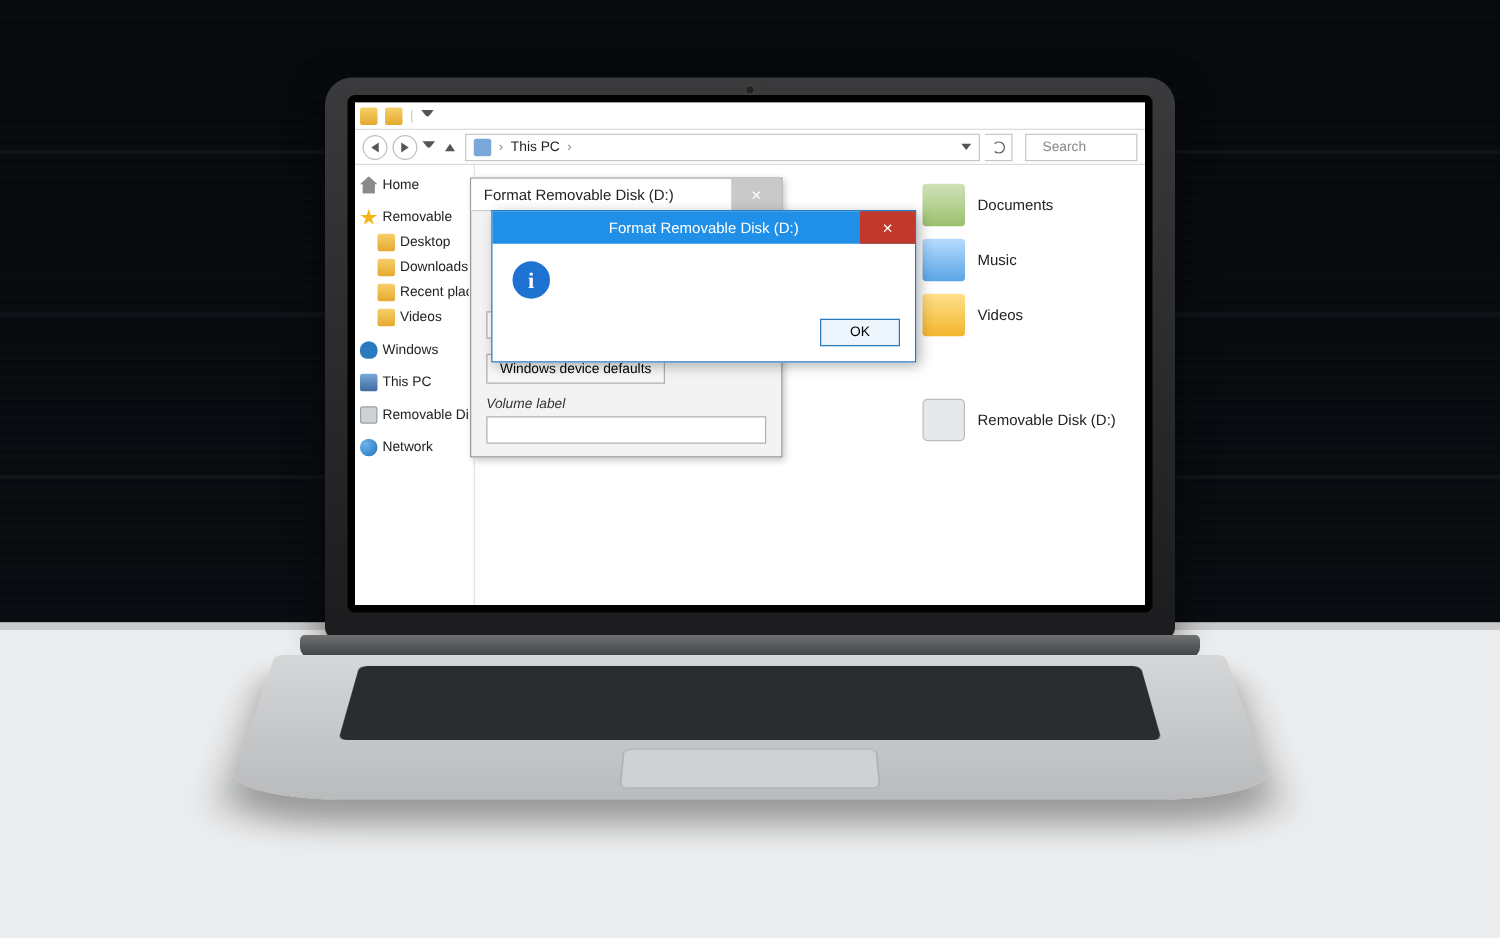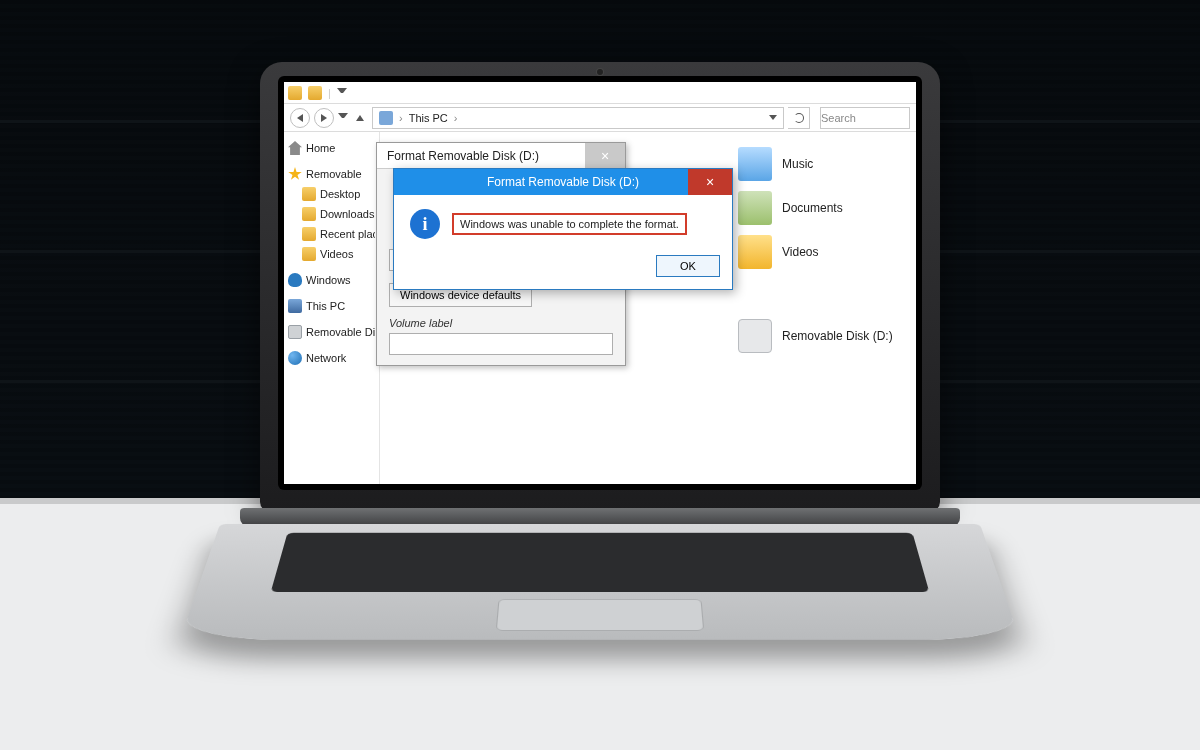--- a/index.html
+++ b/index.html
@@ -49,21 +49,21 @@
 .chev { width:10px; height:10px; }
 .toolbar { height:28px; border-bottom:1px solid #dcdcdc; display:flex; align-items:center; padding:0 6px; gap:4px; }
 .navbtn { width:20px; height:20px; border:1px solid #bfbfbf; border-radius:50%; display:flex; align-items:center; justify-content:center; background:#fff;}
 .arrow { width:0;height:0;border-top:4px solid transparent;border-bottom:4px solid transparent;}
 .arrow.l{border-right:6px solid #555;}
 .arrow.r{border-left:6px solid #555;}
 .up { width:16px;height:16px; display:flex;align-items:center;justify-content:center;}
 .addr { flex:1; height:22px; border:1px solid #c9c9c9; display:flex; align-items:center; padding:0 6px; gap:6px;}
 .addr .sep{color:#888;}
 .refresh{ width:22px;height:22px;border:1px solid #c9c9c9;border-left:none;display:flex;align-items:center;justify-content:center;}
-.search { width:90px; height:22px; border:1px solid #c9c9c9; margin-left:6px; padding:0 0; display:flex; align-items:center; color:#888; overflow:hidden;}
+.search { width:90px; height:22px; border:1px solid #c9c9c9; margin-left:6px; padding:0 13px; display:flex; align-items:center; color:#888; overflow:hidden;}
 .body { position:absolute; top:50px; bottom:0; left:0; right:0; display:flex; }
 .side { width:96px; border-right:1px solid #e4e4e4; padding:6px 4px; overflow:hidden;}
 .side .item{ display:flex; align-items:center; gap:4px; height:20px; white-space:nowrap; overflow:hidden; }
 .side .sub{ padding-left:14px; }
 .side .grp{ margin-top:6px; }
 .ico { width:14px; height:14px; flex:0 0 14px; display:inline-block; }
 .main { flex:1; position:relative; padding:10px 8px; }
 .row { display:flex; align-items:center; gap:10px; height:44px; margin-left:350px;}
 .row .big{ width:34px;height:34px; }
 .row .lbl{ font-size:12px; }
@@ -191,26 +191,26 @@
                   <span>Removable Disk (D:)</span>
                 </div>
               <div class="item grp">
                   <span class="ico net"></span>
                   <span>Network</span>
                 </div>
             </div>
 
             <div class="main">
               <div class="row">
+                <span class="big docico"></span>
+                <span class="lbl">Documents</span>
+              </div>
+              <div class="row">
                 <span class="big musico"></span>
                 <span class="lbl">Music</span>
-              </div>
-              <div class="row">
-                <span class="big docico"></span>
-                <span class="lbl">Documents</span>
               </div>
               <div class="row">
                 <span class="big vidico"></span>
                 <span class="lbl">Videos</span>
               </div>
               <div class="row" style="margin-top:40px;">
                 <span class="big rdisk"></span>
                 <span class="lbl">Removable Disk (D:)</span>
               </div>
             </div>
@@ -236,21 +236,20 @@
 
           <div class="err">
             <div class="etitle">
               <span>Format Removable Disk (D:)</span>
               <div class="eclose">
                 <span style="color:#fff;font-size:14px;">×</span>
               </div>
             </div>
             <div class="ebody">
               <div class="info">i</div>
-              <div class="msg">Windows was unable to complete the format.</div>
             </div>
             <div class="efoot">
               <button class="ok">OK</button>
             </div>
           </div>
 
         </div>
       </div>
     </div>
     <div class="hinge"></div>

